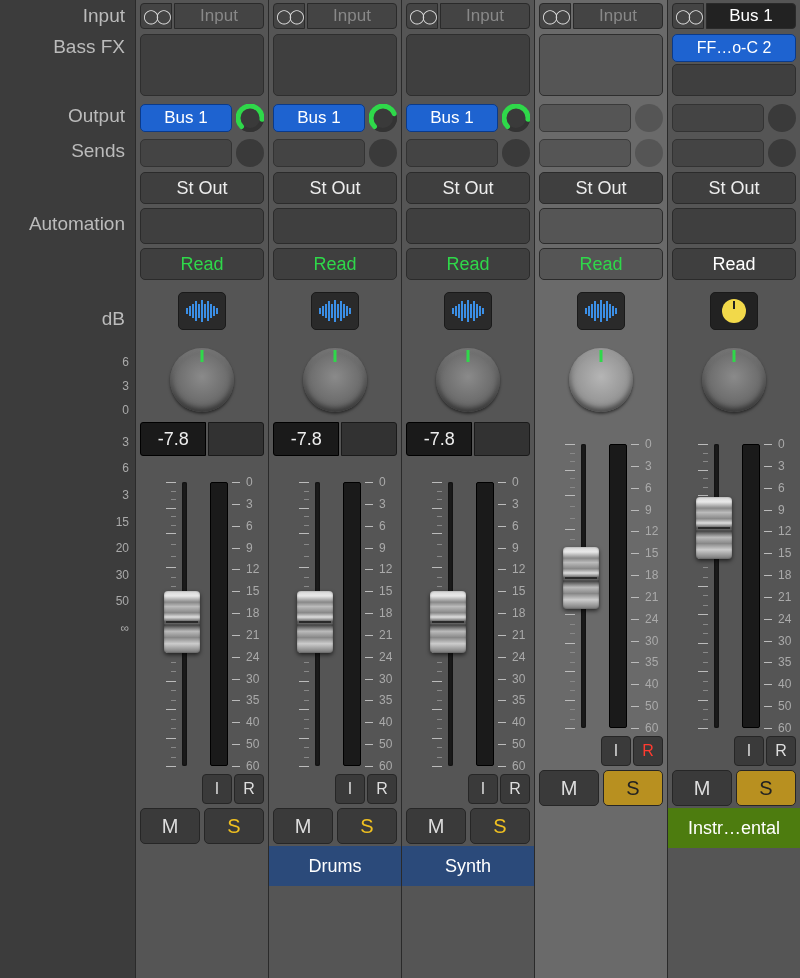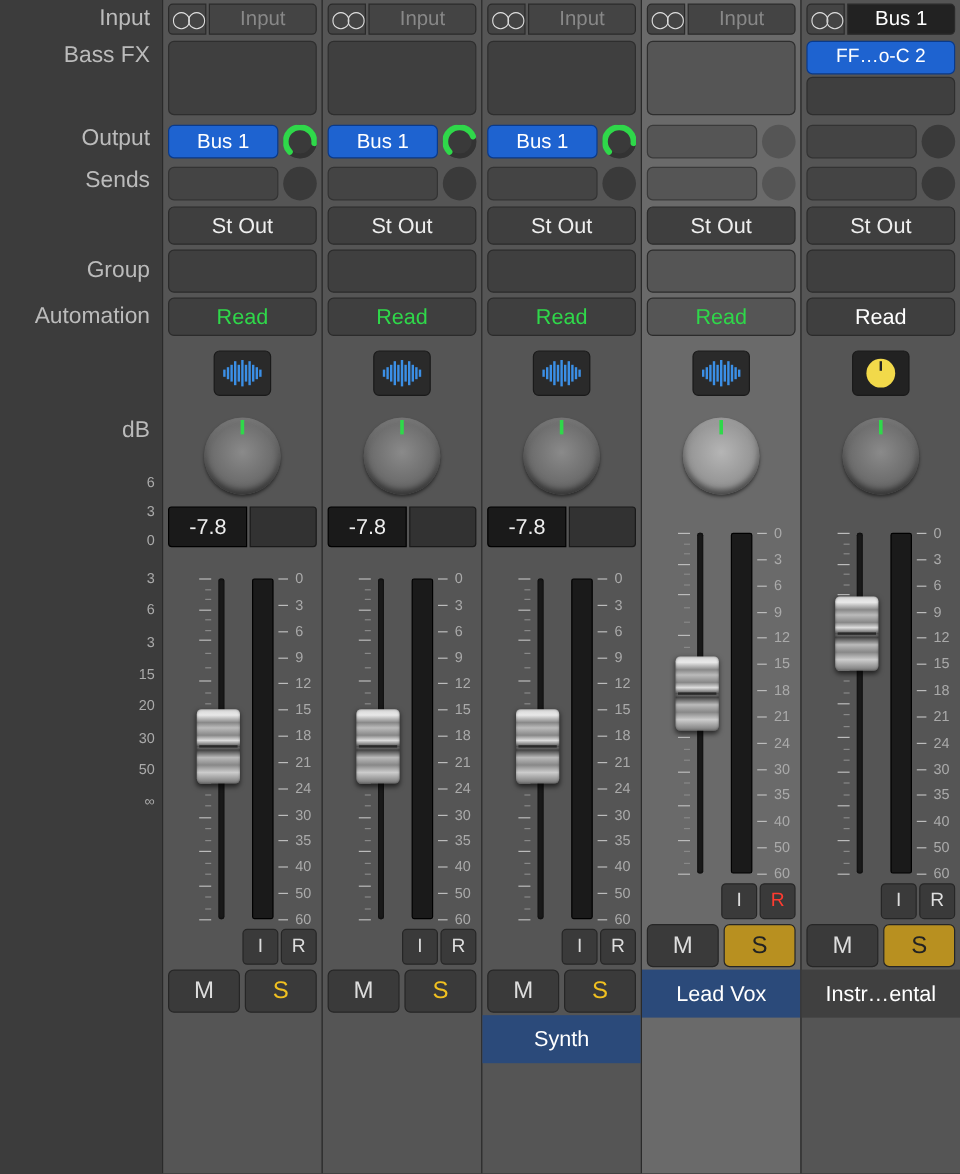--- a/index.html
+++ b/index.html
@@ -93,44 +93,41 @@
   .ir-btn { width:30px; height:100%; background:#3a3a3a; border:1px solid #262626; border-radius:4px; display:flex;align-items:center;justify-content:center; font-size:16px; color:#ddd;}
   .ir-btn.rec-armed { color:#ff3b30;}
 
   .ms-row { height:40px; display:flex; padding:2px 4px; gap:4px;}
   .ms-btn { flex:1; height:100%; background:#3a3a3a; border:1px solid #262626; border-radius:5px; display:flex;align-items:center;justify-content:center; font-size:20px; color:#ddd;}
   .ms-btn.solo { color:#f0c020;}
   .ms-btn.solo.active { background:#b89020; color:#222;}
 
   .name-row { height:40px; display:flex; align-items:center; justify-content:center; font-size:18px; color:#fff;}
   .name-row.blue { background:#2b4a7a;}
-  .name-row.olive{ background:#404040;text-align:right;}
+  .name-row.olive{ background:#4d7c0f;text-align:right;}
   .spacer-db { height:14px;}
 
   svg.arc { width:100%; height:100%;}
 </style>
 </head>
 <body>
 
 <div class="mixer">
   <div class="labels lbl-col">
     <div class="row h-input">
         <span class="row-label">Input</span>
       </div>
     <div class="row h-fx" style="align-items:flex-start;padding-top:4px;">
         <span class="row-label">Bass FX</span>
       </div>
     <div class="row h-output">
         <span class="row-label">Output</span>
       </div>
     <div class="row h-sends" style="align-items:flex-start;padding-top:6px;">
         <span class="row-label">Sends</span>
-      </div>
-    <div class="row h-group">
-        <span class="row-label">Group</span>
       </div>
     <div class="row h-auto">
         <span class="row-label">Automation</span>
       </div>
     <div class="row" style="height:58px;"></div>
     <div class="row" style="height:38px;">
         <span class="row-label">dB</span>
       </div>
     <div class="row" style="height:300px; position:relative;">
       <div id="label-scale" style="position:absolute; right:6px; top:24px; bottom:10px; width:30px;">
@@ -425,20 +422,21 @@
           </div>
         </div>
         <div class="ir-row">
           <div class="ir-btn">I</div>
           <div class="ir-btn">R</div>
         </div>
         <div class="ms-row">
           <div class="ms-btn">M</div>
           <div class="ms-btn solo">S</div>
         </div>
+        <div class="name-row blue">Drums</div>
       </div>
       <div class="track">
         <div class="input-row">
           <div class="stereo-btn">
             <span class="stereo-icon">◯◯</span>
           </div>
           <div class="input-label">Input</div>
         </div>
         <div class="fx-col">
           <div class="fx-slot"></div>
@@ -703,21 +701,20 @@
           </div>
         </div>
         <div class="ir-row">
           <div class="ir-btn">I</div>
           <div class="ir-btn rec-armed">R</div>
         </div>
         <div class="ms-row">
           <div class="ms-btn">M</div>
           <div class="ms-btn solo active">S</div>
         </div>
-        <div class="name-row blue">Lead Vox</div>
       </div>
       <div class="track">
         <div class="input-row">
           <div class="stereo-btn">
             <span class="stereo-icon">◯◯</span>
           </div>
           <div class="input-label active">Bus 1</div>
         </div>
         <div class="fx-col">
           <div class="fx-plugin">FF…o-C 2</div>

